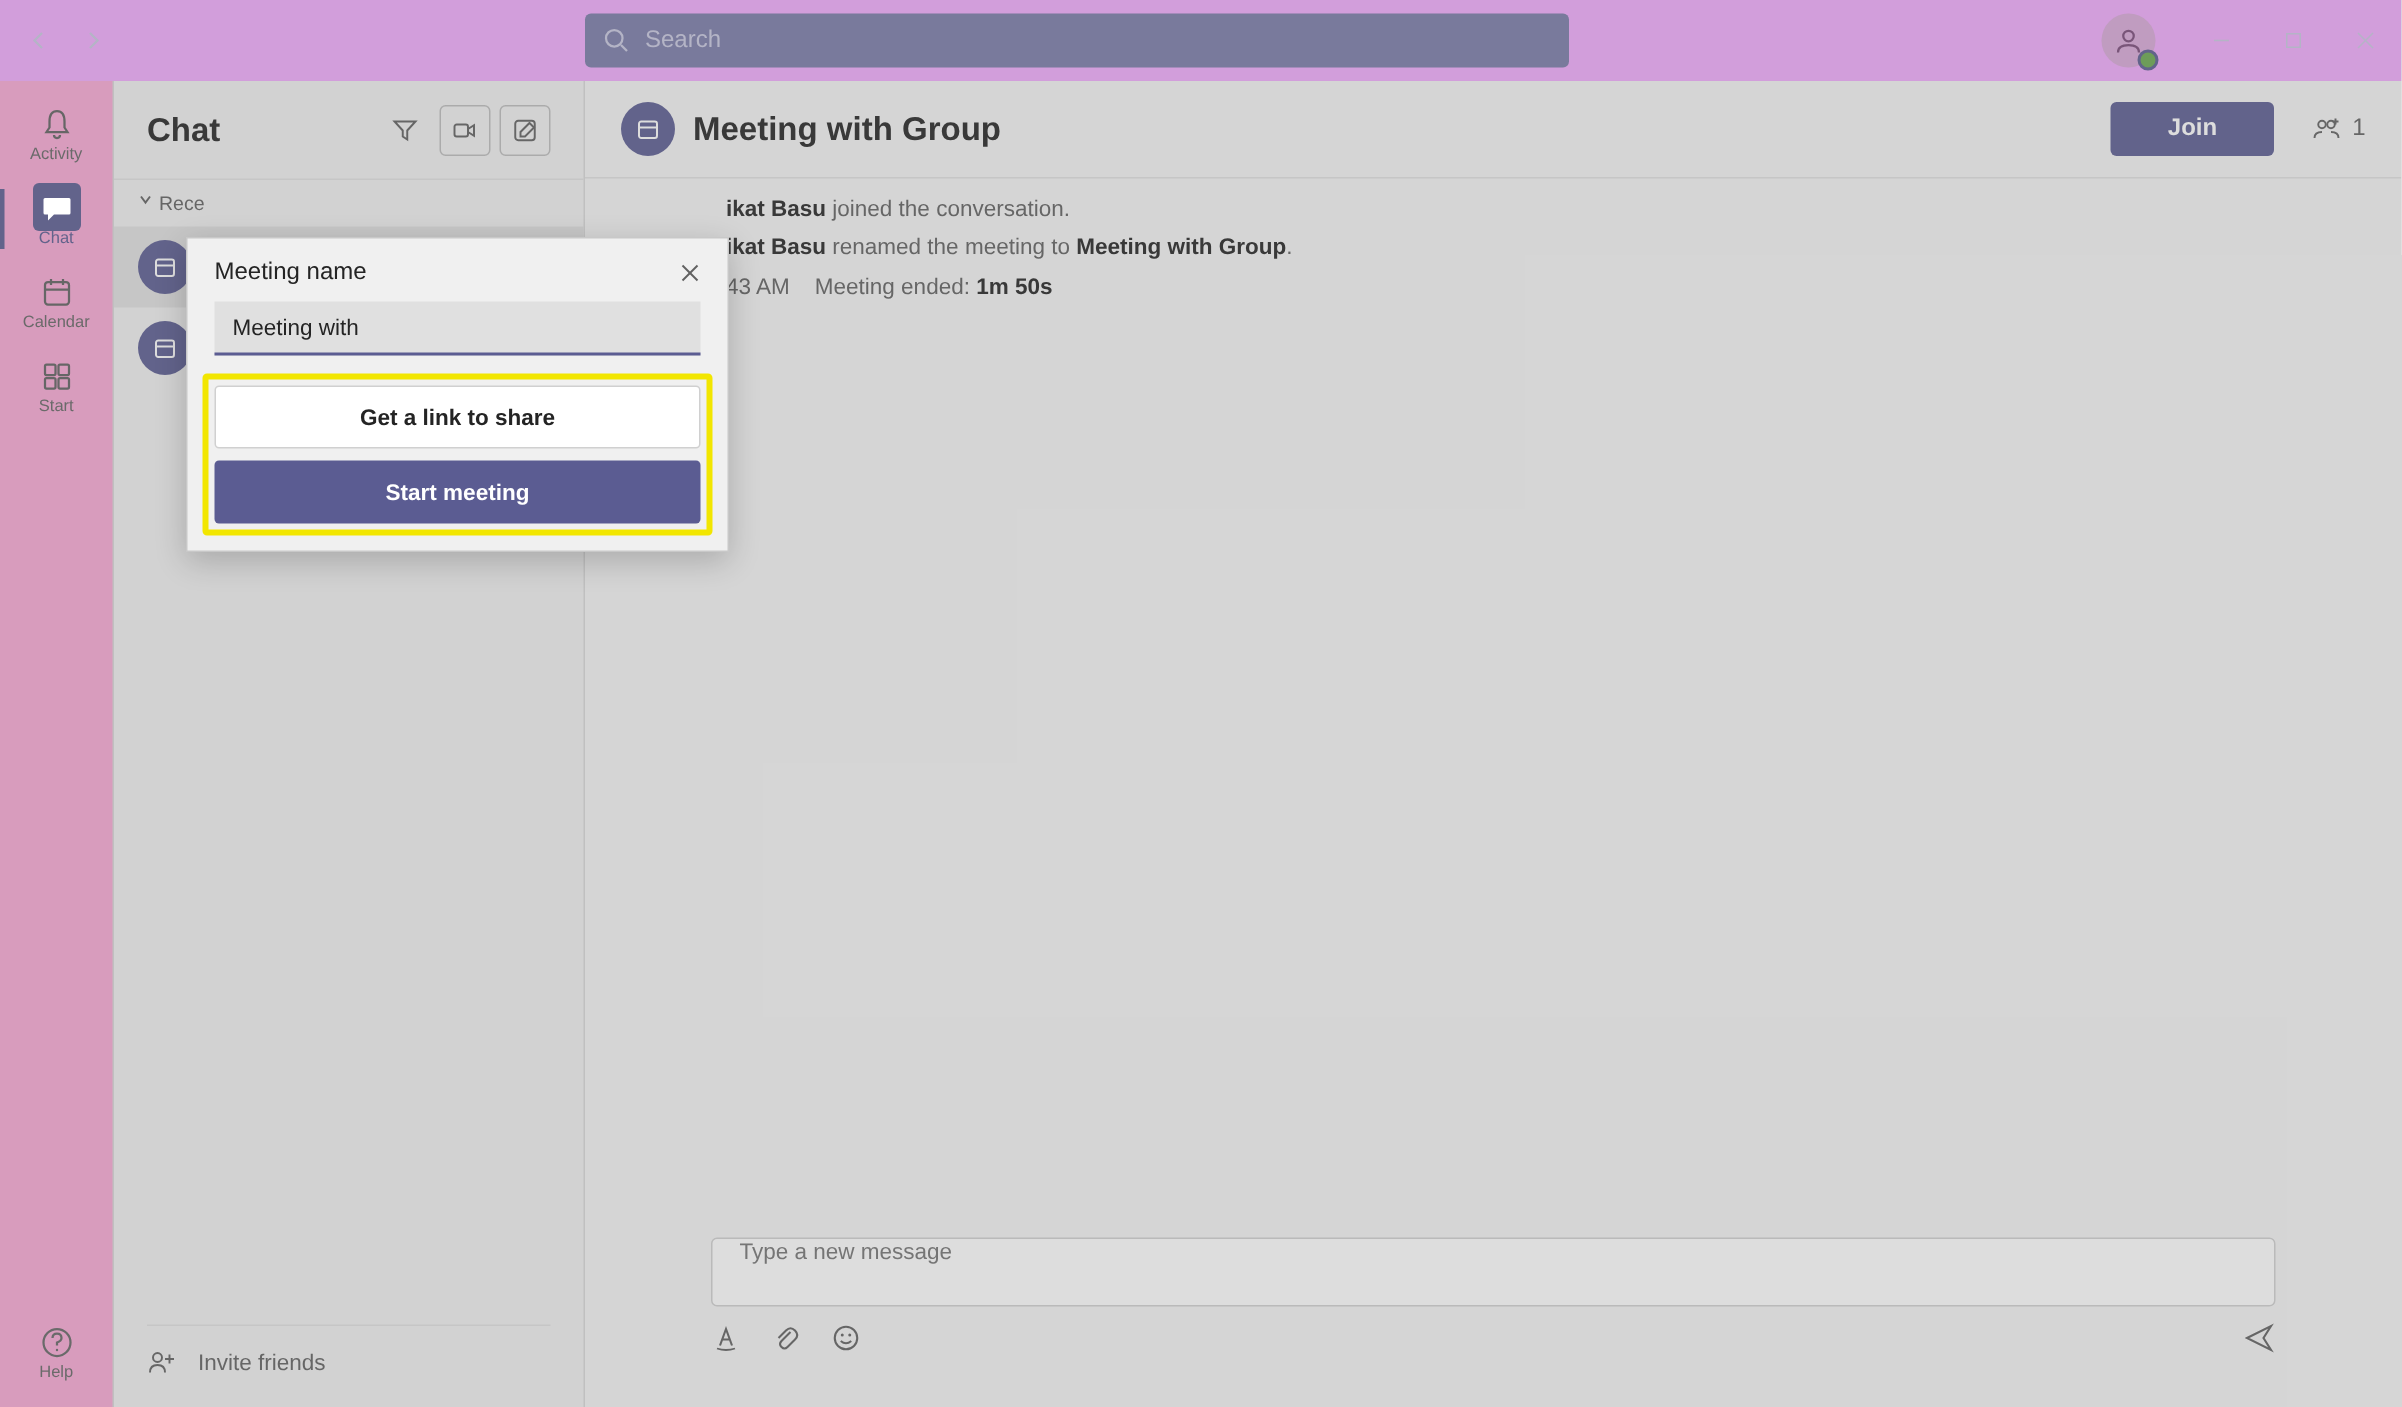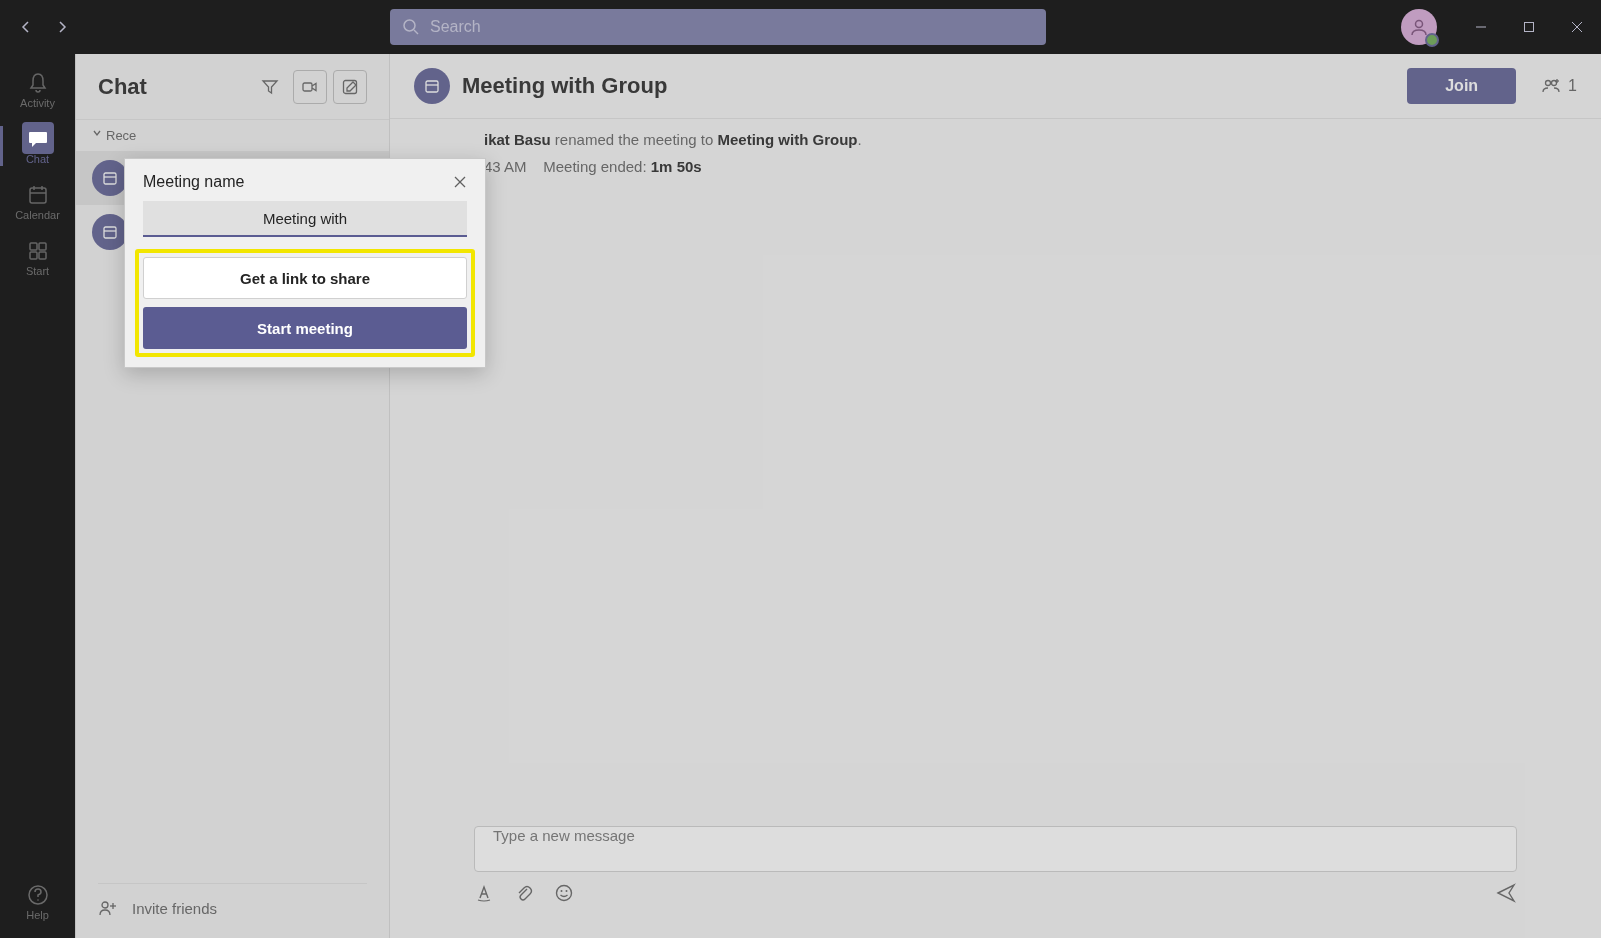--- a/index.html
+++ b/index.html
@@ -1,33 +1,33 @@
 <!DOCTYPE html>
 <html><head>
 <meta charset="utf-8">
 <style>
 * { margin: 0; padding: 0; box-sizing: border-box; font-family: "Segoe UI", -apple-system, sans-serif; }
 body { width: 1601px; height: 938px; background: #f0f0f0; overflow: hidden; position: relative; }
 
 
-.titlebar { position: absolute; top: 0; left: 0; right: 0; height: 54px; background: #000000; display: flex; align-items: center; }
+.titlebar { position: absolute; top: 0; left: 0; right: 0; height: 54px; background: #f0abfc; display: flex; align-items: center; }
 .nav-arrows { display: flex; gap: 8px; margin-left: 12px; }
 .nav-arrow { width: 28px; height: 28px; display: flex; align-items: center; justify-content: center; color: #c8c8e0; cursor: pointer; }
 .search-box { position: absolute; left: 390px; width: 656px; height: 36px; background: #7a7ba8; border-radius: 4px; display: flex; align-items: center; padding: 0 12px; }
 .search-box svg { color: #c8c8e0; margin-right: 10px; }
 .search-box input { background: transparent; border: none; outline: none; color: #d0d0e8; font-size: 16px; width: 100%; }
 .search-box input::placeholder { color: #c8c8e0; }
 .titlebar-right { position: absolute; right: 0; display: flex; align-items: center; height: 100%; }
 .avatar { width: 36px; height: 36px; border-radius: 50%; background: #d8a8d8; display: flex; align-items: center; justify-content: center; margin-right: 20px; position: relative; }
 .avatar svg { color: #7a4a7a; }
 .presence { position: absolute; bottom: -2px; right: -2px; width: 14px; height: 14px; background: #6aa84f; border: 2px solid #5b5c92; border-radius: 50%; }
 .win-ctrl { width: 48px; height: 54px; display: flex; align-items: center; justify-content: center; color: #c8c8e0; cursor: pointer; }
 
 
-.app-rail { position: absolute; left: 0; top: 54px; bottom: 0; width: 76px; background: #000000; border-right: 1px solid #d8d8d8; display: flex; flex-direction: column; align-items: center; padding-top: 8px; }
+.app-rail { position: absolute; left: 0; top: 54px; bottom: 0; width: 76px; background: #f9a8d4; border-right: 1px solid #d8d8d8; display: flex; flex-direction: column; align-items: center; padding-top: 8px; }
 .rail-item { width: 76px; height: 56px; display: flex; flex-direction: column; align-items: center; justify-content: center; gap: 2px; cursor: pointer; color: #666; position: relative; }
 .rail-item.active { color: #5b5c92; }
 .rail-item.active::before { content: ""; position: absolute; left: 0; top: 8px; bottom: 8px; width: 3px; background: #5b5c92; }
 .rail-item.active .rail-icon-bg { position: absolute; top: 4px; left: 50%; transform: translateX(-50%); width: 32px; height: 32px; background: #5b5c92; border-radius: 4px; }
 .rail-item .rail-label { font-size: 11px; }
 .rail-item svg { width: 24px; height: 24px; z-index: 1; }
 .rail-item.active svg { color: #fff; }
 .rail-spacer { flex: 1; }
 .rail-help { width: 76px; height: 56px; display: flex; flex-direction: column; align-items: center; justify-content: center; gap: 2px; color: #666; cursor: pointer; margin-bottom: 8px; }
 .rail-help .rail-label { font-size: 11px; }
@@ -64,21 +64,21 @@
 
 
 .overlay-dim { position: absolute; top: 0; left: 0; right: 0; bottom: 0; background: rgba(120,120,120,0.25); pointer-events: none; }
 
 
 .meeting-popover { position: absolute; left: 124px; top: 158px; width: 362px; background: #f0f0f0; border: 1px solid #c8c8c8; box-shadow: 0 6px 20px rgba(0,0,0,0.2); z-index: 10; }
 .mp-header { display: flex; align-items: center; padding: 14px 18px 10px 18px; }
 .mp-header-title { font-size: 16px; color: #242424; flex: 1; }
 .mp-close { cursor: pointer; color: #616161; display: flex; }
 .mp-input-wrap { padding: 0 18px 12px 18px; }
-.mp-input { width: 100%; height: 36px; background: #e0e0e0; border: none; border-bottom: 2px solid #5b5c92; padding: 0 12px; font-size: 15px; color: #242424; outline: none; text-align: center; }
+.mp-input { width: 100%; height: 36px; background: #e0e0e0; border: none; border-bottom: 2px solid #5b5c92; padding: 0 12px; font-size: 15px; color: #242424; outline: none; }
 .mp-highlight { margin: 0 10px 10px 10px; border: 4px solid #f2e600; padding: 4px; border-radius: 3px; }
 .mp-btn { width: 100%; height: 42px; border-radius: 3px; font-size: 15px; font-weight: 600; cursor: pointer; border: none; margin-bottom: 8px; }
 .mp-btn.link { background: #fff; color: #242424; border: 1px solid #d0d0d0; }
 .mp-btn.start { background: #5b5c92; color: #fff; margin-bottom: 0; }
 
 svg { flex-shrink: 0; }
 </style>
 </head>
 <body>
 
@@ -244,20 +244,23 @@
           <circle cx="14" cy="8" r="2.5" fill="none" stroke="currentColor" stroke-width="1.3"></circle>
           <path d="M3 17 Q3 13 8 13 M19 17 Q19 13 14 13" fill="none" stroke="currentColor" stroke-width="1.3"></path>
           <line x1="17" y1="4" x2="17" y2="8" stroke="currentColor" stroke-width="1.3"></line>
           <line x1="15" y1="6" x2="19" y2="6" stroke="currentColor" stroke-width="1.3"></line>
         </svg>
       <span>1</span>
     </div>
   </div>
   <div class="conversation">
     <div class="conv-line" style="margin-left:70px;">
+      <span class="bold">ikat Basu</span><span> joined the conversation.</span>
+    </div>
+    <div class="conv-line" style="margin-left:70px;">
       <span class="bold">ikat Basu</span><span> renamed the meeting to </span><span class="bold">Meeting with Group</span><span>.</span>
     </div>
     <div class="conv-line" style="margin-left:70px; margin-top:10px;">
       <span>43 AM</span>&nbsp;&nbsp;&nbsp;
       <span>Meeting ended: </span><span class="bold">1m 50s</span>
     </div>
   </div>
   <div class="compose-area">
     <div class="compose-box">
       <input type="text" placeholder="Type a new message" style="">

